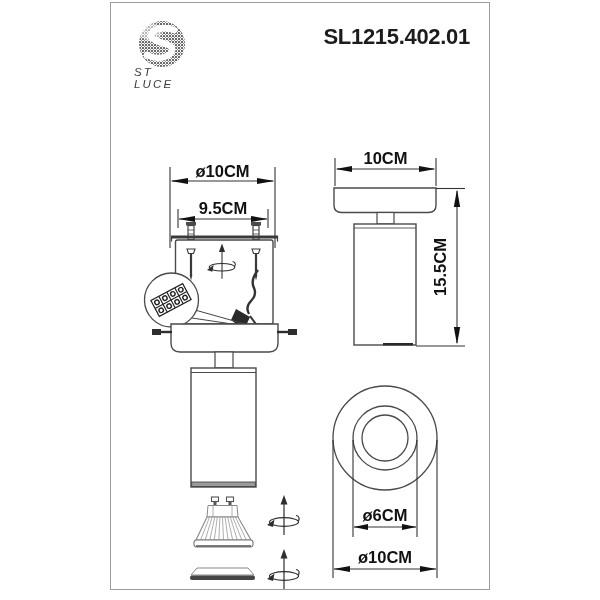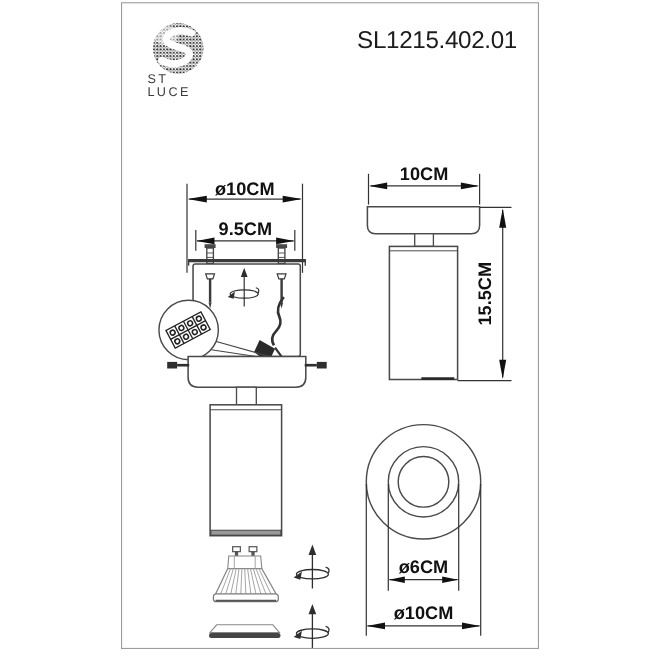--- a/index.html
+++ b/index.html
@@ -1,23 +1,23 @@
 <!DOCTYPE html>
 <html><head>
 <meta charset="utf-8">
 <style>
   html,body{margin:0;padding:0;background:#ffffff;}
   #canvas{position:relative;width:600px;height:600px;background:#ffffff;overflow:hidden;
           font-family:"Liberation Sans",sans-serif;}
   #frame{position:absolute;left:110px;top:2px;width:378px;height:586px;
          border:1px solid #9c9c9c;background:#ffffff;}
   #brand-text{position:absolute;left:134px;top:66px;width:60px;
-              font-size:11.5px;letter-spacing:2.2px;color:#3b3b3b;}
+              font-size:11.5px;letter-spacing:2.2px;color:#3b3b3b;font-style:italic;}
   #product-code{position:absolute;left:300px;top:24px;width:170px;text-align:right;
-                font-size:22px;font-weight:normal;color:#1c1c1c;letter-spacing:-0.3px;}
+                font-size:22px;font-weight:bold;color:#1c1c1c;letter-spacing:-0.3px;}
   #logo-svg{position:absolute;left:136px;top:17px;}
   #drawing{position:absolute;left:0;top:0;}
   svg text{font-family:"Liberation Sans",sans-serif;font-weight:bold;fill:#111;}
 </style>
 </head>
 <body>
 
 <div id="canvas">
   <div id="frame"></div>
 

